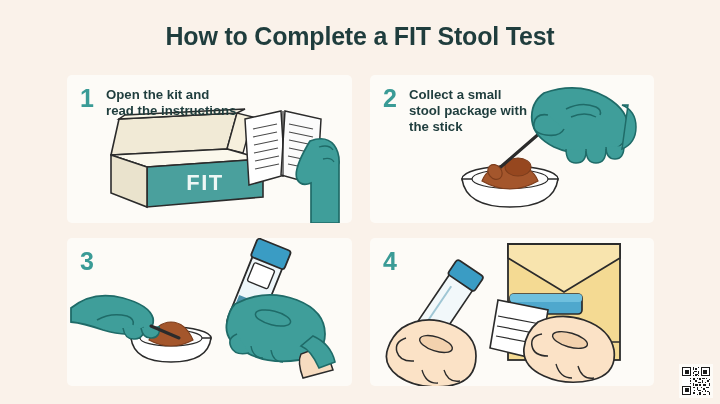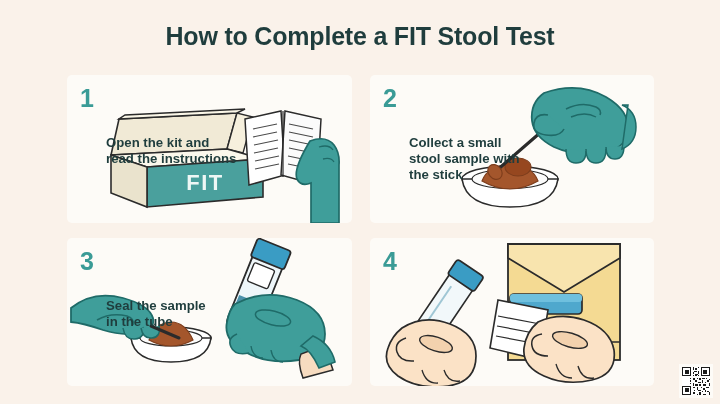--- a/index.html
+++ b/index.html
@@ -66,21 +66,20 @@
     width: 17px;
     text-align: left;
     flex: 0 0 auto;
   }
   .step-text {
     font-size: 13.2px;
     font-weight: bold;
     color: #1f3d3d;
     line-height: 1.23;
     white-space: pre-line;
-    margin-top: 48px;
   }
 
   .art {
     position: absolute;
     left: 0; top: 0;
     width: 100%; height: 100%;
     pointer-events: none;
   }
 
   
@@ -175,21 +174,21 @@
 
       <path d="M196 74 q0 14 10 14 q10 0 10 -12" fill="#3f9e9a" stroke="#1f6b68" stroke-width="1.5"></path>
       <path d="M216 74 q0 14 10 14 q10 0 10 -14" fill="#3f9e9a" stroke="#1f6b68" stroke-width="1.5"></path>
       <path d="M236 72 q0 12 9 12 q9 0 9 -13" fill="#3f9e9a" stroke="#1f6b68" stroke-width="1.5"></path>
 
       <path d="M252 30 q14 6 14 22 q0 16 -14 22 l6 -44 z" fill="#3f9e9a" stroke="#1f6b68" stroke-width="1.5"></path>
     </svg>
     <div class="step-head">
       <span class="step-num">2</span>
       <span class="step-text">Collect a small
-stool sample with
+stool package with
 the stick</span>
     </div>
   </div>
 
   <div class="card c3">
     <svg class="art" viewBox="0 0 285 148" xmlns="http://www.w3.org/2000/svg">
 
       <ellipse cx="104" cy="100" rx="40" ry="11" fill="#ffffff" stroke="#2b2b2b" stroke-width="1.6"></ellipse>
       <path d="M64 100 q3 24 40 24 q37 0 40 -24 z" fill="#ffffff" stroke="#2b2b2b" stroke-width="1.6"></path>
       <ellipse cx="104" cy="100" rx="31" ry="8" fill="#fcfcfc" stroke="#2b2b2b" stroke-width="1.1"></ellipse>
@@ -216,22 +215,20 @@
       <ellipse cx="206" cy="80" rx="18" ry="7" fill="#3f9e9a" stroke="#1f6b68" stroke-width="1.5" transform="rotate(14 206 80)"></ellipse>
       <path d="M170 96 q-10 4 -6 13 q4 9 18 6" fill="#3f9e9a" stroke="#1f6b68" stroke-width="1.6"></path>
       <path d="M184 108 q2 12 12 12" fill="none" stroke="#1f6b68" stroke-width="1.4"></path>
       <path d="M204 112 q2 12 12 12" fill="none" stroke="#1f6b68" stroke-width="1.4"></path>
 
       <path d="M250 110 q12 6 16 22 l-30 8 q-6 -16 -2 -24 z" fill="#f7dcc0" stroke="#2b2b2b" stroke-width="1.5"></path>
       <path d="M246 98 q18 8 22 26 l-16 6 q-8 -18 -18 -22 z" fill="#3f9e9a" stroke="#1f6b68" stroke-width="1.6"></path>
     </svg>
     <div class="step-head">
       <span class="step-num">3</span>
-      <span class="step-text">Seal the sample
-in the tube</span>
     </div>
   </div>
 
   <div class="card c4">
     <svg class="art" viewBox="0 0 284 148" xmlns="http://www.w3.org/2000/svg">
 
       <rect x="138" y="6" width="112" height="116" fill="#f4da93" stroke="#2b2b2b" stroke-width="1.8"></rect>
 
       <path d="M138 6 L250 6 L250 20 L194 54 L138 20 Z" fill="#f8e4ae" stroke="#2b2b2b" stroke-width="1.8"></path>
 

